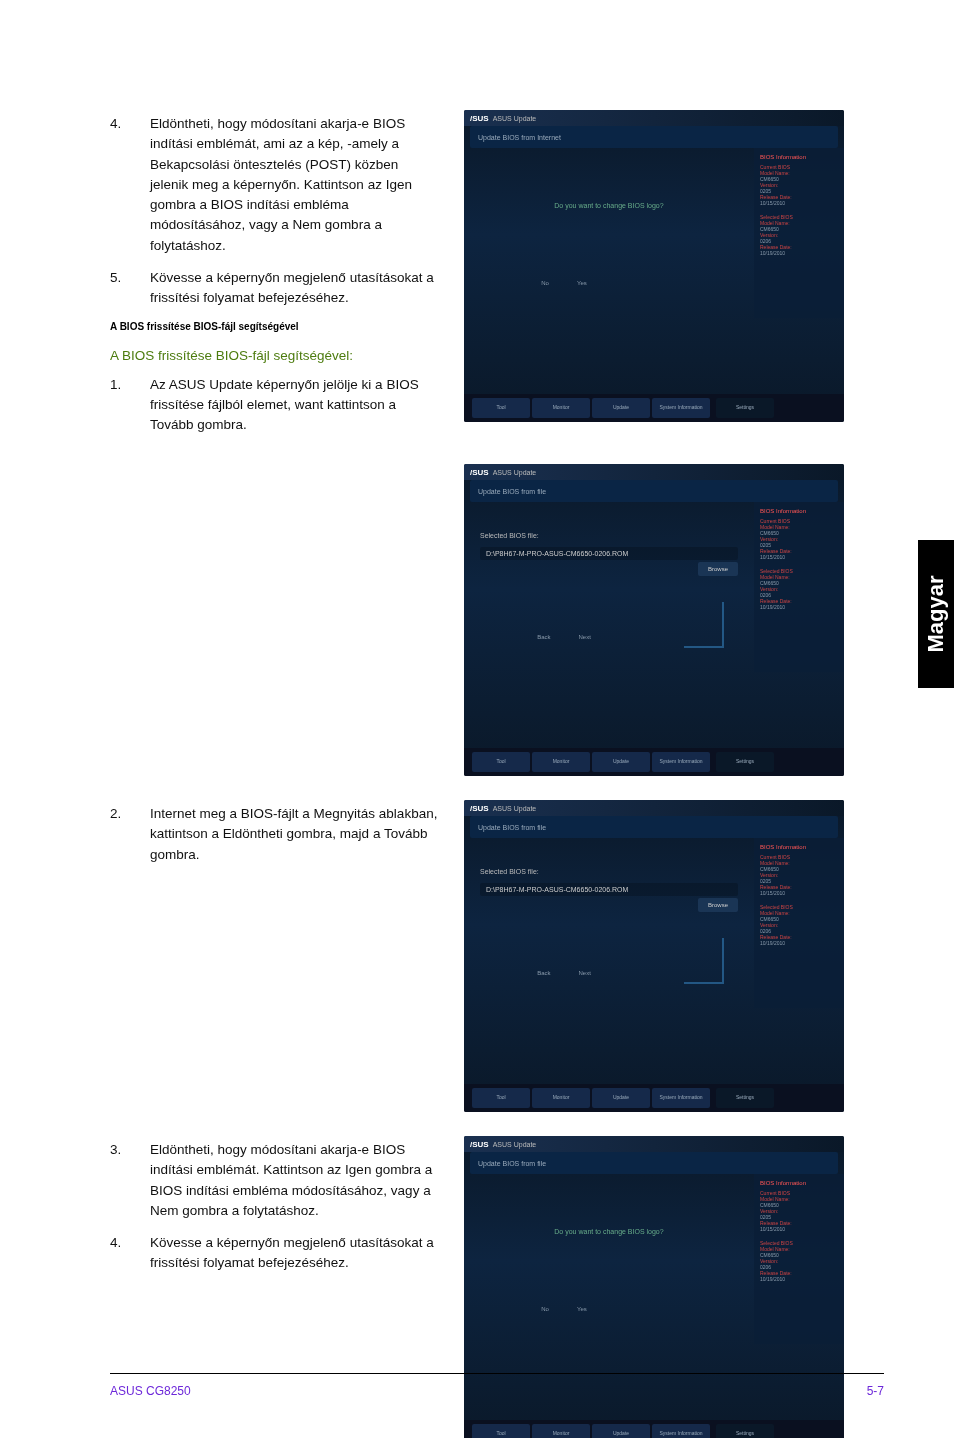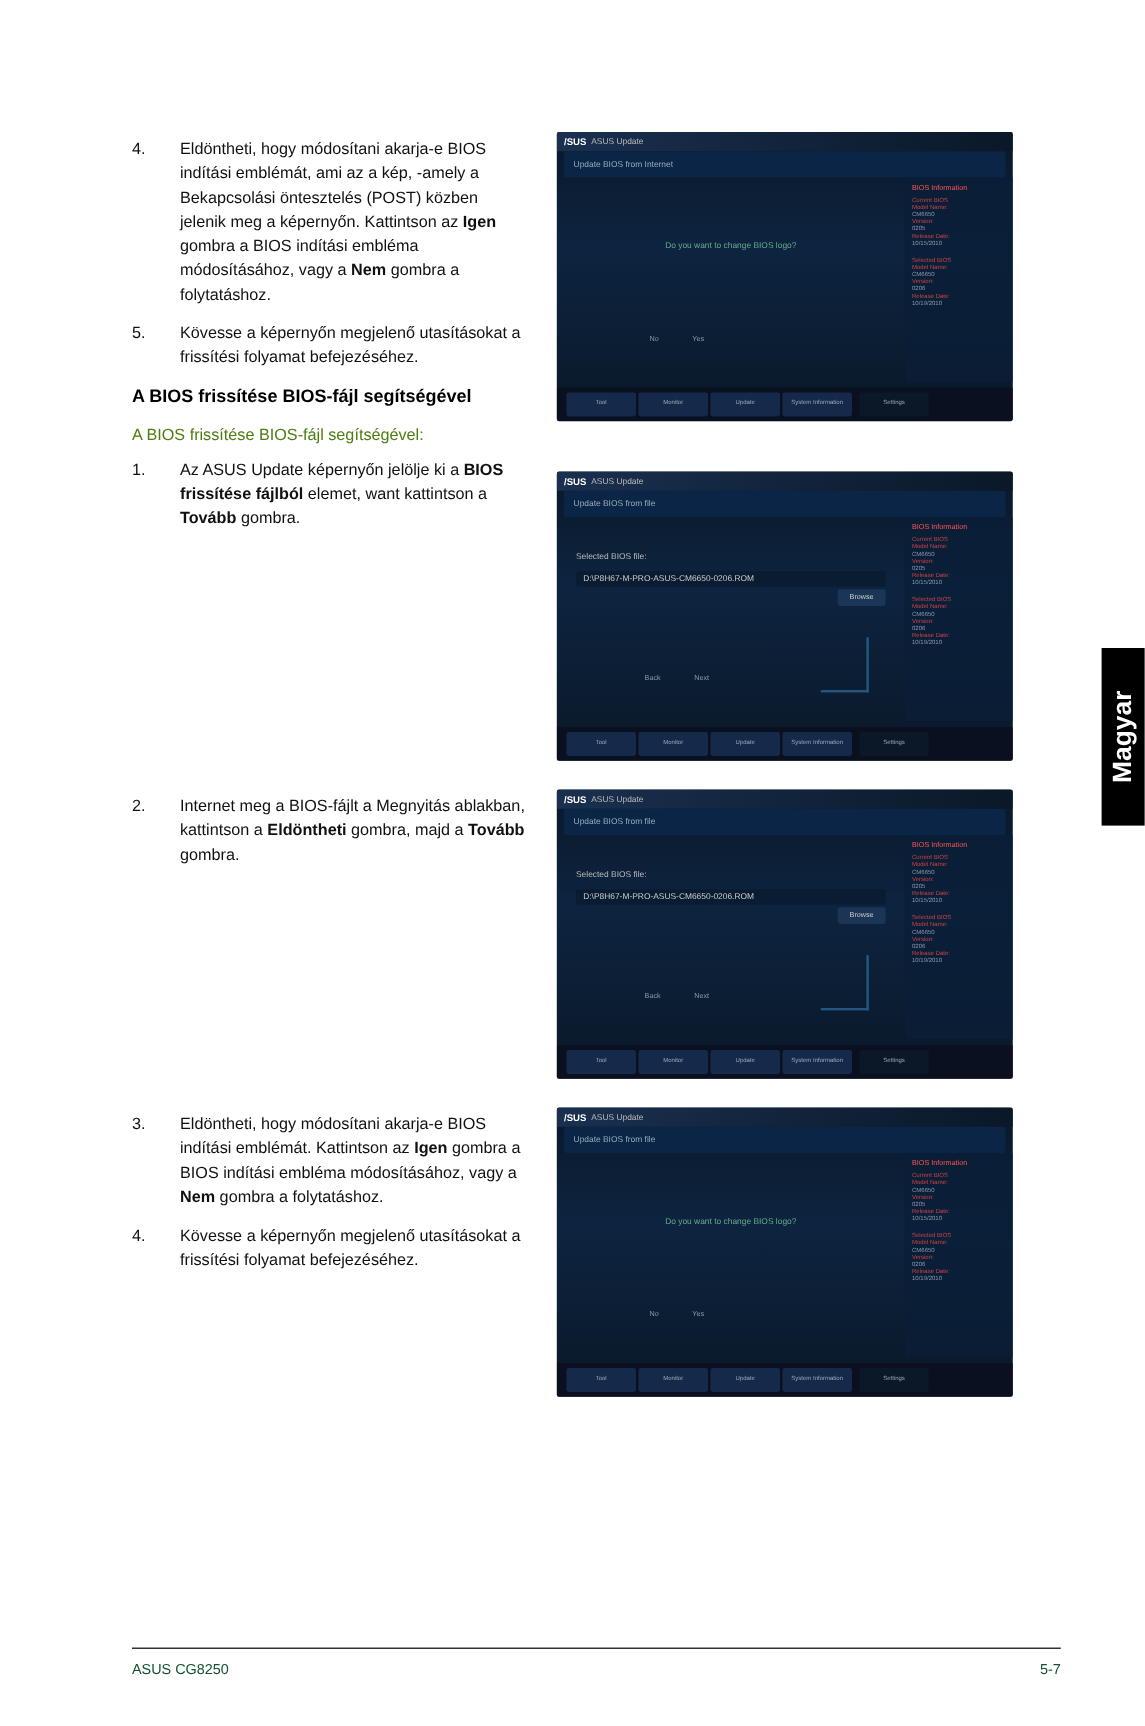--- a/index.html
+++ b/index.html
@@ -43,37 +43,37 @@
     }
     .num {
       flex: 0 0 40px;
       font-weight: normal;
     }
     .body {
       flex: 1;
     }
     .heading {
       font-weight: bold;
-      font-size: 15px;
+      font-size: 10px;
       margin: 10px 0 12px 0;
       color: #000;
       line-height: 1.4;
     }
     .intro {
       font-size: 13.5px;
       line-height: 1.5;
       color: #4d7c0f;
       margin-bottom: 8px;
     }
     .bold {
-      font-weight: bold;
+      font-weight: normal;
     }
     .screenshot {
       width: 380px;
-      height: 241px;
+      height: 312px;
       background: linear-gradient(180deg, #0a1828 0%, #0d2440 40%, #0a1828 100%);
       border-radius: 2px;
       position: relative;
       overflow: hidden;
     }
     .ss-titlebar {
       height: 16px;
       background: linear-gradient(90deg, #1a3050 0%, #0a1828 100%);
       display: flex;
       align-items: center;
@@ -236,21 +236,21 @@
     .page-footer {
       position: absolute;
       bottom: 40px;
       left: 110px;
       right: 70px;
       border-top: 1px solid #000;
       padding-top: 10px;
       display: flex;
       justify-content: space-between;
       font-size: 12px;
-      color: #14532d;
+      color: #6d28d9;
     }
   </style>
 </head>
 <body>
 
 <div class="main-content">
 
   <div class="row">
     <div class="text-col">
 

